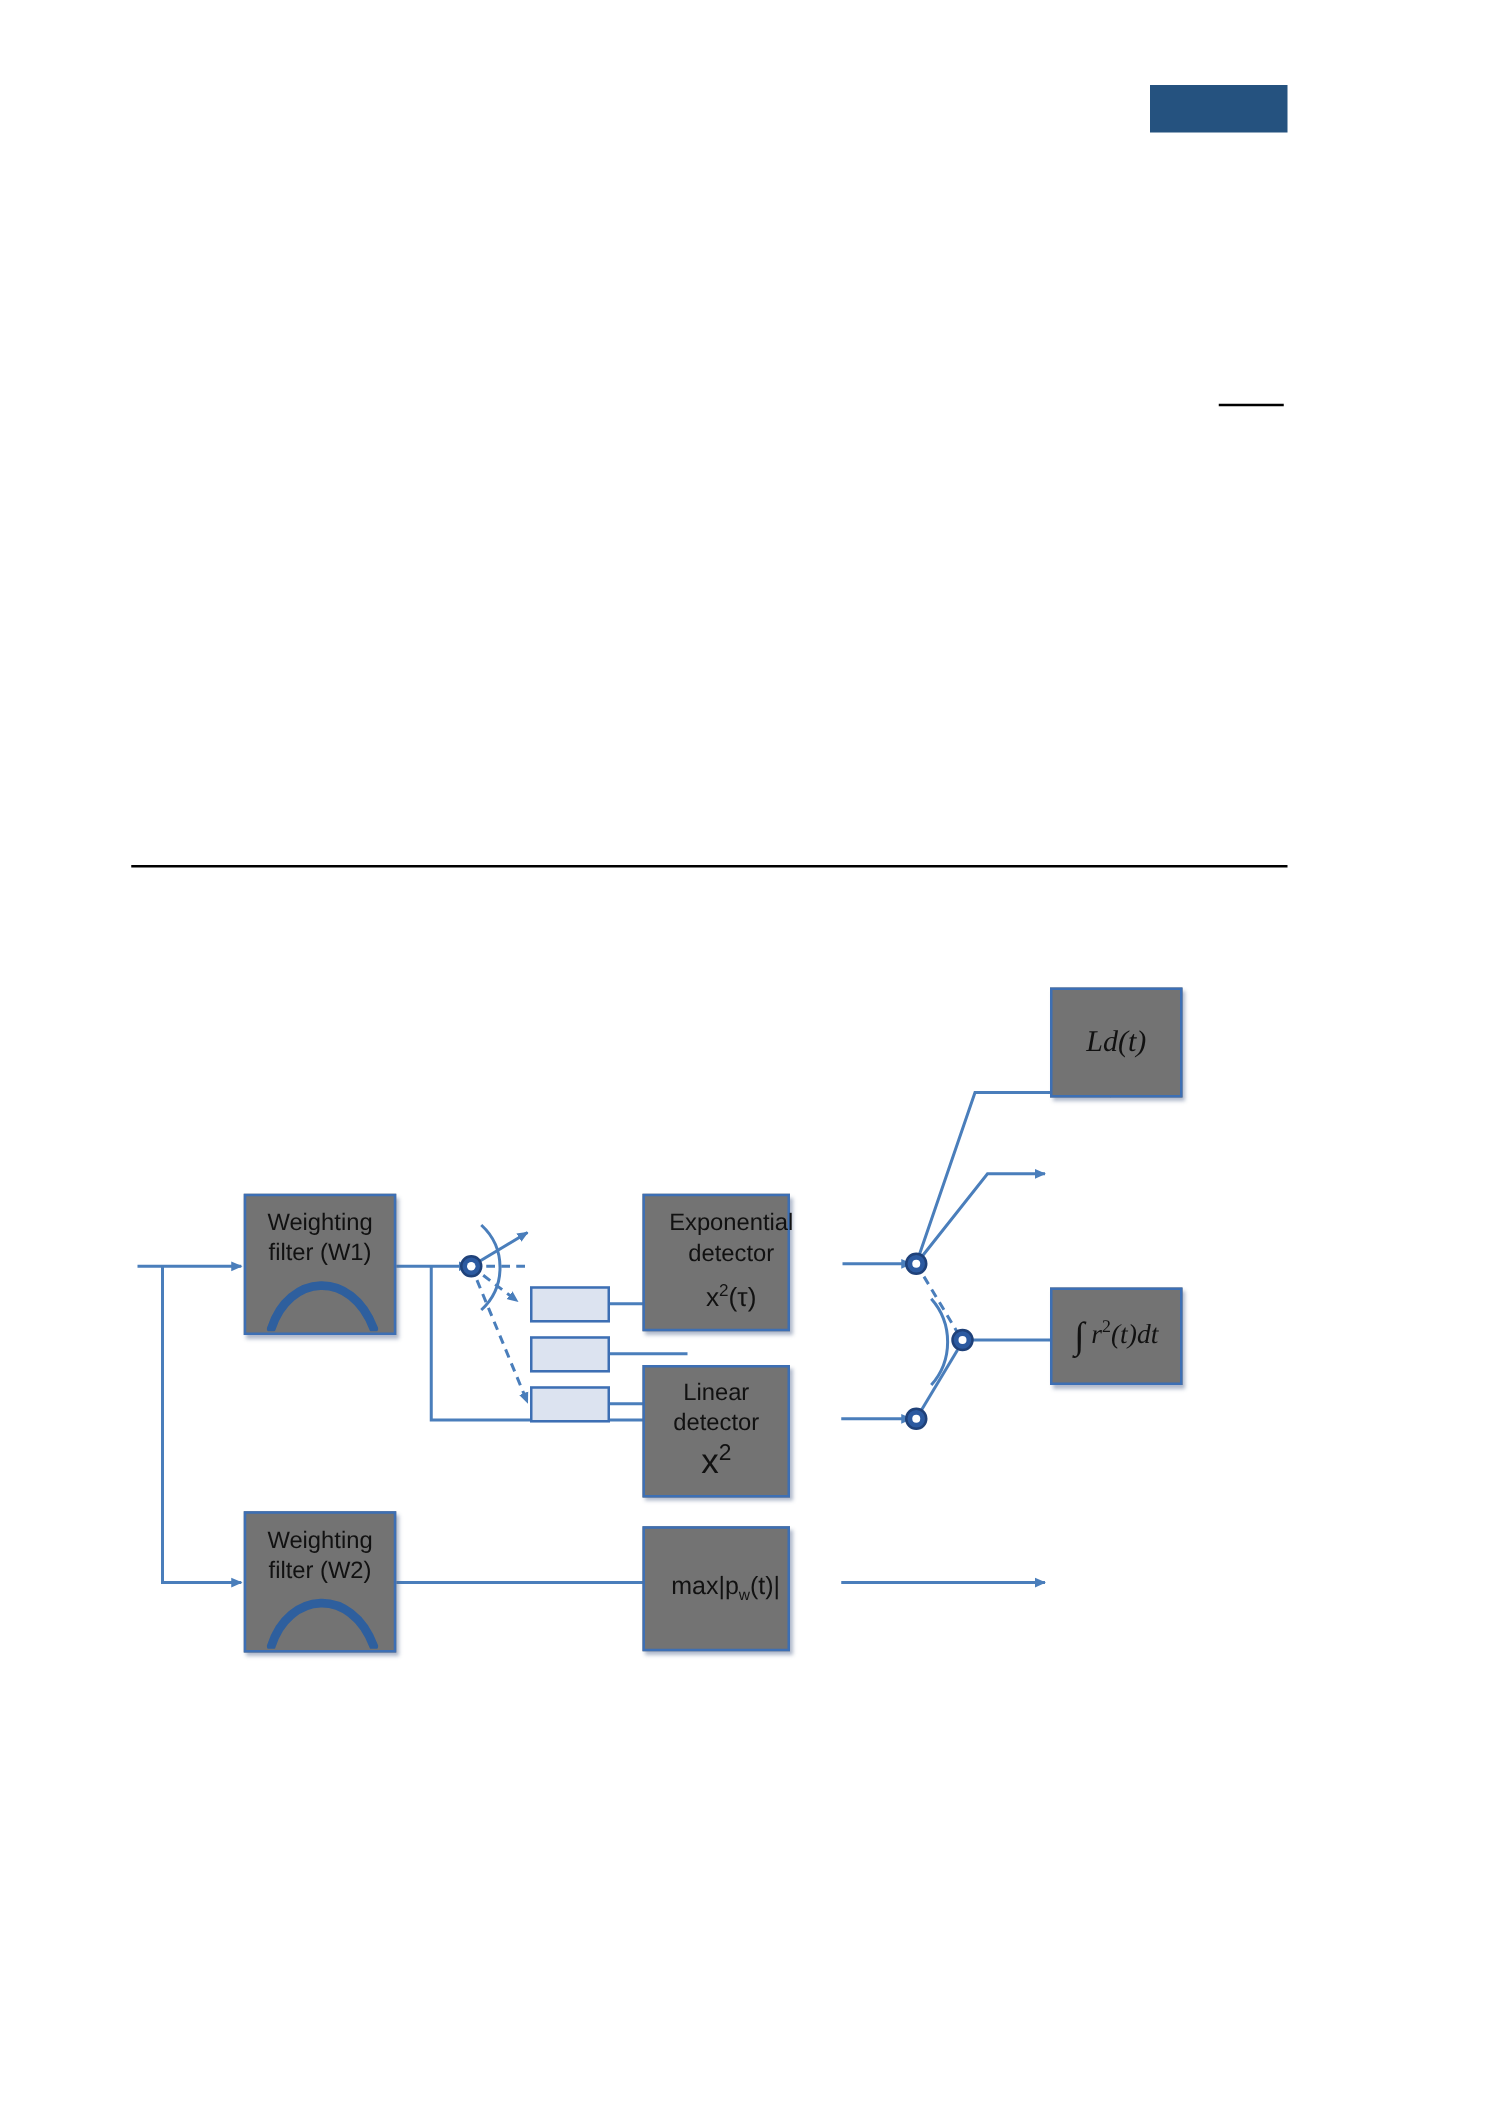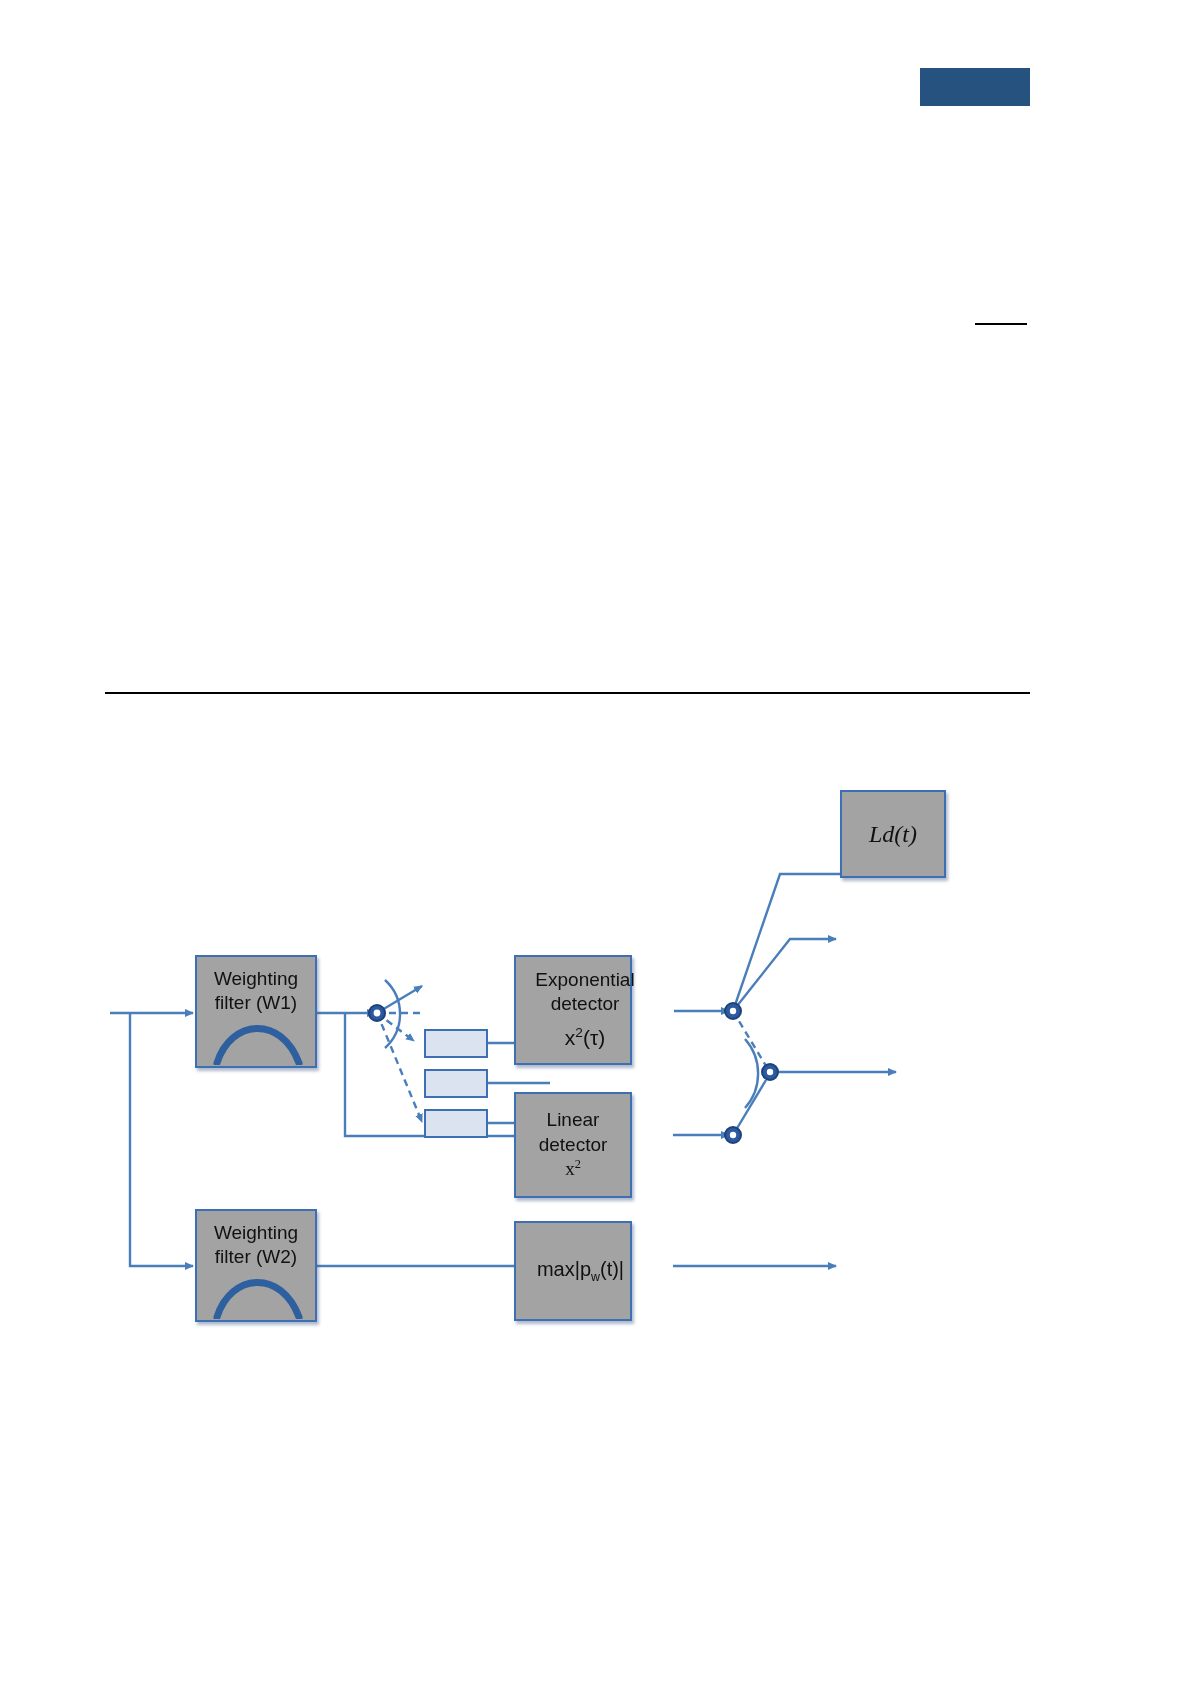--- a/index.html
+++ b/index.html
@@ -39,21 +39,21 @@
   #diagram {
     position: absolute;
     left: 0;
     top: 0;
     width: 1190px;
     height: 1684px;
   }
   .node-box {
     position: absolute;
     box-sizing: border-box;
-    background: #a3a3a3;
+    background: #737373;
     border: 2px solid #3d6fb4;
     box-shadow: 2px 3px 3px rgba(80,100,140,0.45);
     display: flex;
     flex-direction: column;
     align-items: center;
     justify-content: center;
     text-align: left;
     color: #111111;
     font-size: 19px;
     line-height: 1.28;
@@ -145,39 +145,44 @@
 
   <div class="node-box" style="left:514px; top:955px; width:118px; height:110px;padding-left:24px;">
     <span class="ln">Exponential</span>
     <span class="ln">detector</span>
     <span class="ln" style="margin-top:8px; font-size:21px;"><span>x</span><sup>2</sup><span>(τ)</span></span>
   </div>
 
   <div class="node-box" style="left:514px; top:1092px; width:118px; height:106px;">
     <span class="ln">Linear</span>
     <span class="ln">detector</span>
-    <span class="ln" style="margin-top:0; font-size:19px;font-family:Liberation Serif, serif;"><span>x</span><sup>2</sup></span>
+    <span class="ln" style="margin-top:0; font-size:28px;"><span>x</span><sup>2</sup></span>
   </div>
 
   <div class="node-box" style="left:195px; top:1209px; width:122px; height:113px; justify-content:flex-start; padding-top:10px;">
     <span class="ln">Weighting</span>
     <span class="ln">filter (W2)</span>
     <svg class="curve-svg" style="left:16px; top:56px;" width="90" height="52" viewBox="0 0 90 52" xmlns="http://www.w3.org/2000/svg">
       <path d="M4,50 C18,6 68,2 86,50" stroke="#2e5f9e" stroke-width="7" fill="none" stroke-linecap="round"></path>
     </svg>
   </div>
 
   <div class="node-box" style="left:514px; top:1221px; width:118px; height:100px;padding-left:15px;">
     <span class="ln" style="font-size:20px;"><span>max|p</span><sub>w</sub><span>(t)|</span></span>
   </div>
 
   <div class="node-box" style="left:840px; top:790px; width:106px; height:88px;">
     <span class="ln math-it">Ld(t)</span>
   </div>
 
+  <div class="node-box" style="left:840px; top:1030px; width:106px; height:78px;">
+    <span class="ln math-it" style="font-size:22px;">
+      <span style="font-size:30px; vertical-align:-4px;">∫</span>&nbsp;r<sup style="font-style:normal;">2</sup>(t)dt
+    </span>
+  </div>
 
   <svg style="position:absolute; left:0; top:0;" width="1190" height="1684" viewBox="0 0 1190 1684" xmlns="http://www.w3.org/2000/svg">
     <g>
       <circle cx="377" cy="1013" r="8" fill="#2c5aa0" stroke="#1f4179" stroke-width="2"></circle>
       <circle cx="377" cy="1013" r="3.4" fill="#ffffff"></circle>
       <circle cx="733" cy="1011" r="8" fill="#2c5aa0" stroke="#1f4179" stroke-width="2"></circle>
       <circle cx="733" cy="1011" r="3.2" fill="#ffffff"></circle>
       <circle cx="733" cy="1135" r="8" fill="#2c5aa0" stroke="#1f4179" stroke-width="2"></circle>
       <circle cx="733" cy="1135" r="3.2" fill="#ffffff"></circle>
       <circle cx="770" cy="1072" r="8" fill="#2c5aa0" stroke="#1f4179" stroke-width="2"></circle>

